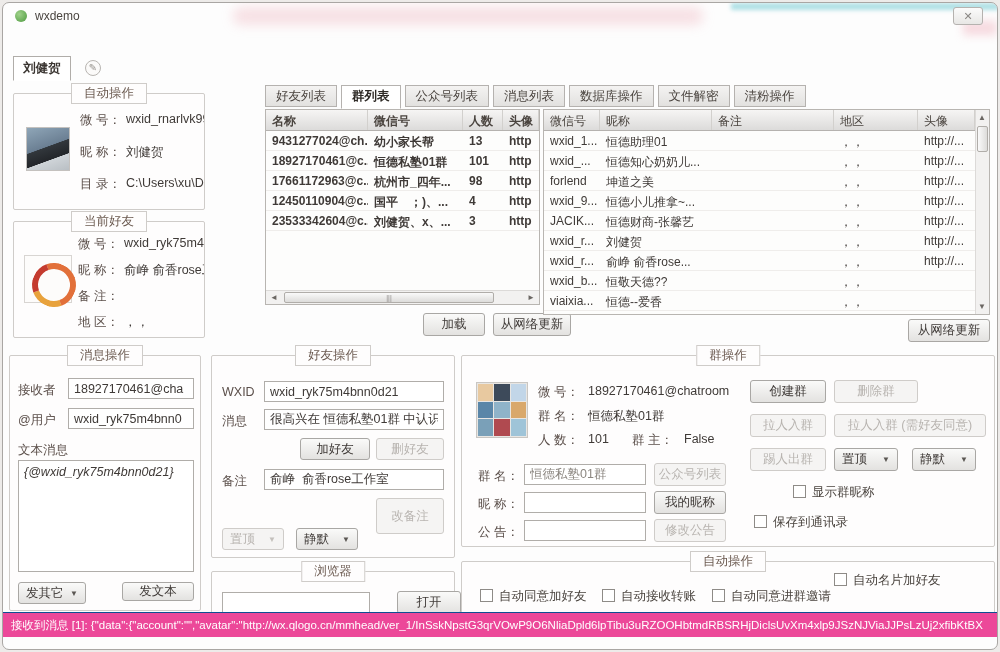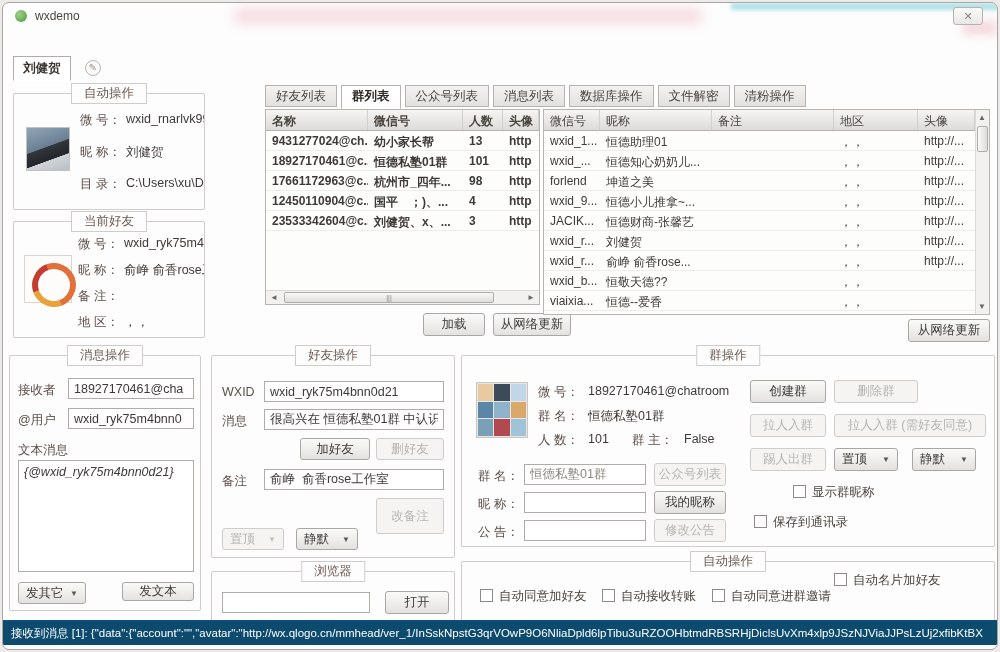--- a/index.html
+++ b/index.html
@@ -59,21 +59,21 @@
   .combo { display:flex; align-items:center; justify-content:space-between; padding:0 7px; }
   .combo .arr { font-size:8px; color:#5b5753; }
   .combo.disabled .arr { color:#c4c0bc; }
 
   .tinput { position:absolute; border:1px solid #b0ada9; background:#fff; font-size:12.5px; color:#3f3a37; padding:0 5px; font-family:inherit; }
   textarea.tinput { resize:none; padding:3px 5px; line-height:1.35; }
 
   .cbox { position:absolute; font-size:12.5px; color:#4a443f; white-space:nowrap; }
   .cbox .bx { display:inline-block; width:13px; height:13px; border:1px solid #8e8b87; background:#fff; vertical-align:-2px; margin-right:6px; }
 
-  .statusbar { position:absolute; left:0; bottom:4px; width:100%; height:25px; background:#0c4a6e; border-top:1px solid #0d4f93; }
+  .statusbar { position:absolute; left:0; bottom:12px; width:100%; height:25px; background:#ec4899; border-top:1px solid #0d4f93; }
   .statusbar span { position:absolute; left:8px; top:5px; font-size:11.5px; color:#fff; white-space:nowrap; }
 </style>
 </head>
 <body>
 
 <div class="window">
 
   <div class="blur-pink"></div>
   <div class="blur-pink2"></div>
   <div class="blur-teal"></div>
@@ -281,21 +281,21 @@
     </button>
     <button class="btn combo" style="left:84px; top:172px; width:62px; height:22px;">
       <span>静默</span>
         <span class="arr">▼</span>
     </button>
   </div>
 
   <div class="panel" style="left:208px; top:568px; width:244px; height:52px;">
     <div class="panel-title">浏览器</div>
     <input class="tinput" style="left: 10px; top: 20px; width: 148px; height: 21px;" value="">
-    <button class="btn" style="left:173px; top:19px; width:64px; height:23px;">打开</button>
+    <button class="btn" style="left:185px; top:19px; width:64px; height:23px;">打开</button>
   </div>
 
   <div class="panel" style="left:458px; top:352px; width:534px; height:192px;">
     <div class="panel-title">群操作</div>
     <div class="avatar-grid" style="left:14px; top:26px;">
       <span style="background: rgb(232, 201, 160);"></span>
         <span style="background: rgb(61, 74, 90);"></span>
         <span style="background: rgb(194, 214, 232);"></span>
         <span style="background: rgb(90, 134, 168);"></span>
         <span style="background: rgb(143, 179, 201);"></span>

